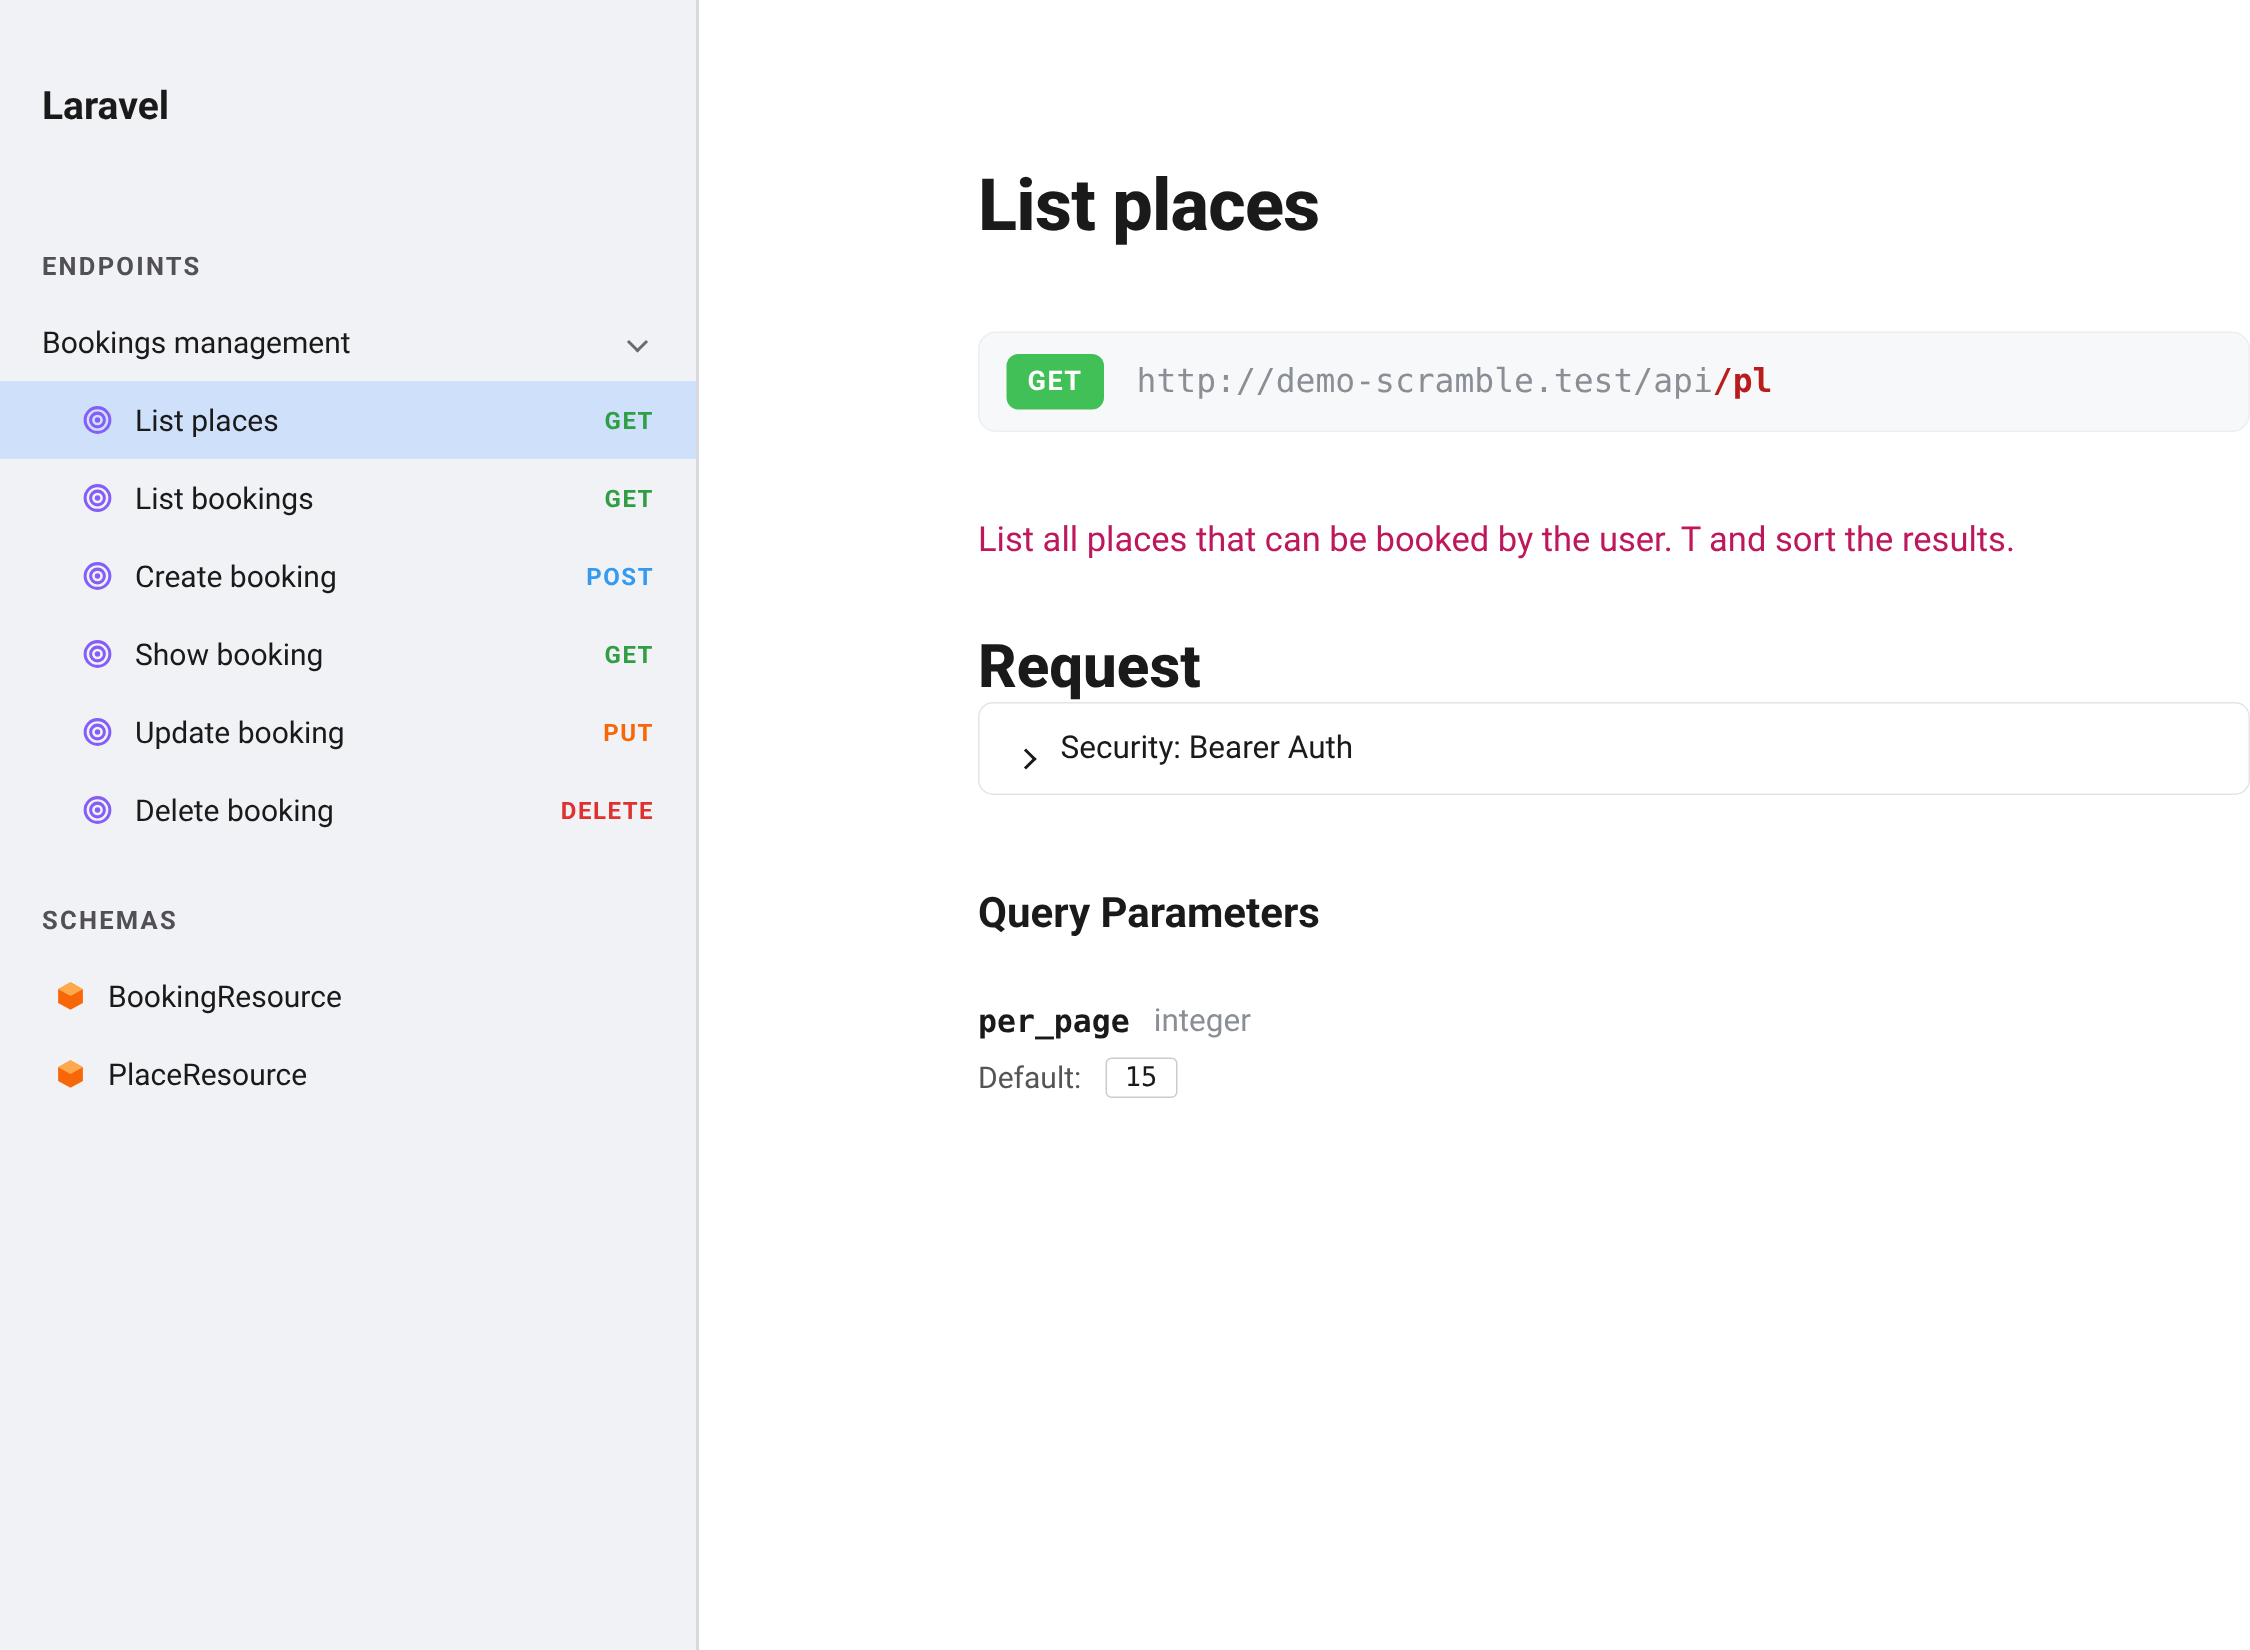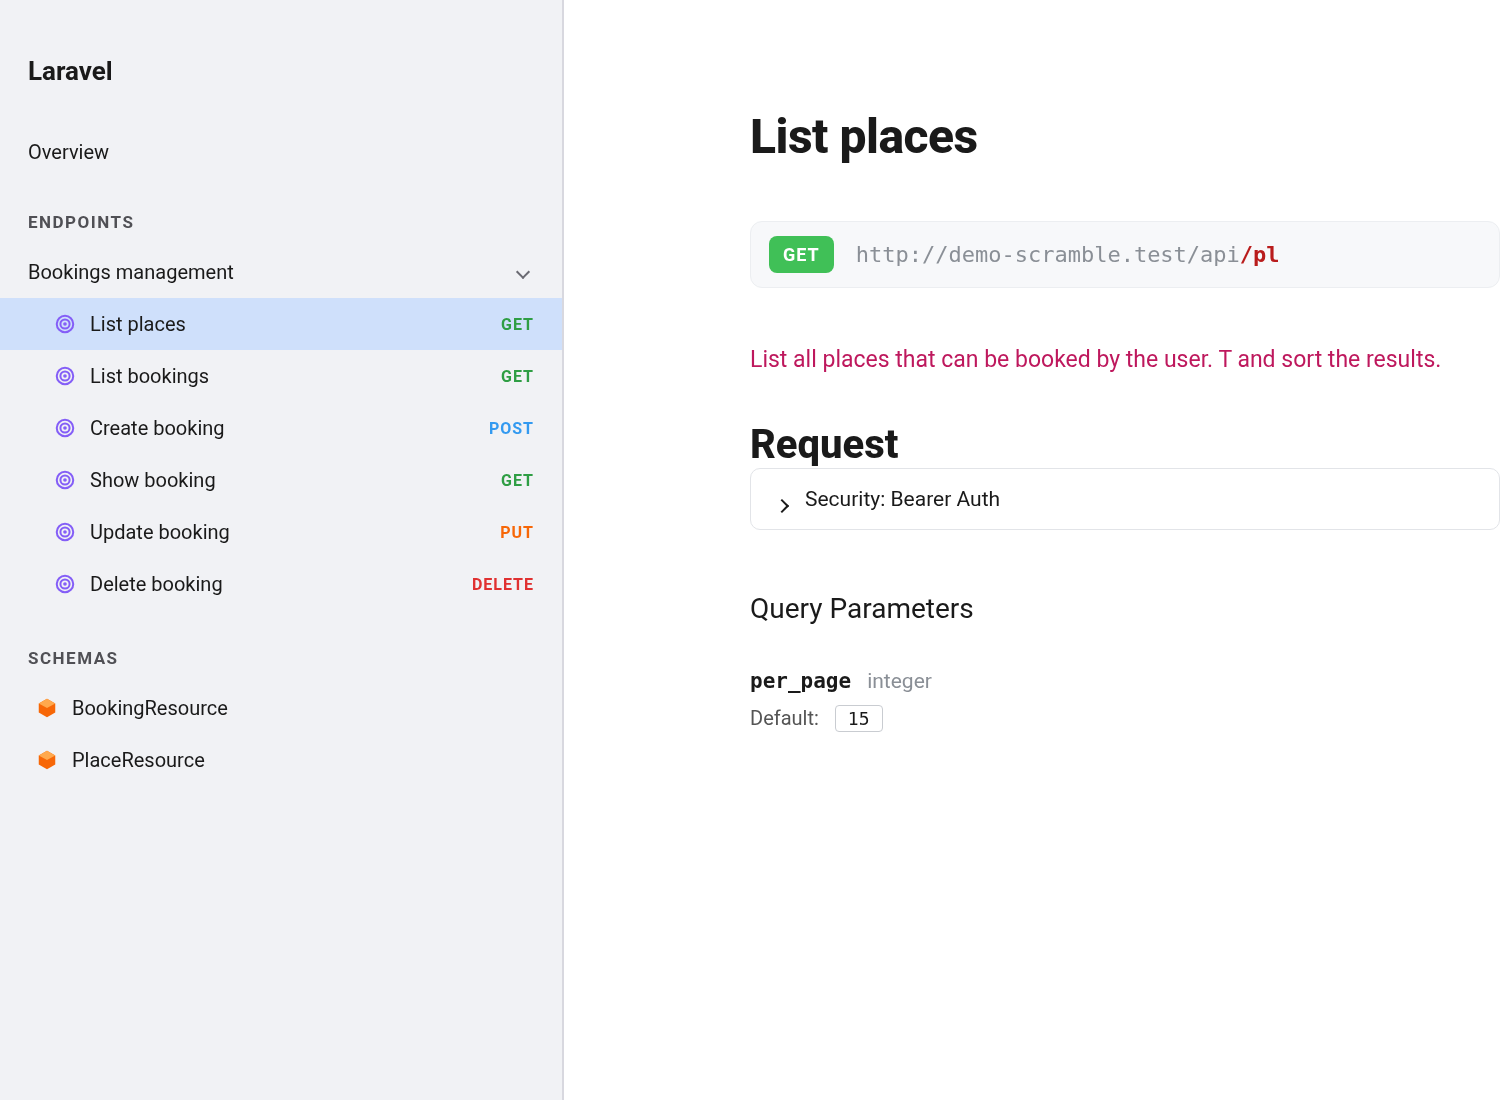--- a/index.html
+++ b/index.html
@@ -6,21 +6,21 @@
   body {
     font-family: -apple-system, BlinkMacSystemFont, "Segoe UI", Roboto, Helvetica, Arial, sans-serif;
     background: #ffffff;
     color: #1a1a1a;
     width: 1500px;
     height: 1100px;
     overflow: hidden;
     display: flex;
   }
   .sidebar {
-    width: 564px;
+    width: 466px;
     height: 100%;
     background: #f1f2f5;
     border-right: 2px solid #d8d8df;
     padding-top: 56px;
     flex-shrink: 0;
   }
   .brand {
     font-size: 26px;
     font-weight: 700;
     padding: 0 28px 44px 28px;
@@ -149,21 +149,21 @@
     padding: 18px 26px;
     display: flex;
     align-items: flex-end;
     gap: 18px;
     font-size: 21px;
     margin-bottom: 62px;
     cursor: pointer;
   }
   .sub-h3 {
     font-size: 28px;
-    font-weight: 400;
+    font-weight: 700;
     margin-bottom: 44px;
   }
   .param-row {
     display: flex;
     align-items: flex-end;
     gap: 16px;
     font-size: 21px;
   }
   .param-name { font-family: ui-monospace, "SF Mono", Menlo, Consolas, monospace; font-weight: 600; }
   .param-type { color: #8a8f96; }
@@ -184,21 +184,20 @@
     color: #1a1a1a;
     background: #fff;
   }
 </style>
 </head>
 <body>
 
 <aside class="sidebar">
   <div class="brand">Laravel</div>
 
-  <div class="nav-link">Overview</div>
 
   <div class="section-label">ENDPOINTS</div>
 
   <div class="group-row">
     <span>Bookings management</span>
     <span class="chevron-down"></span>
   </div>
 
   <div id="endpoint-list">
       <div class="endpoint-row active">

